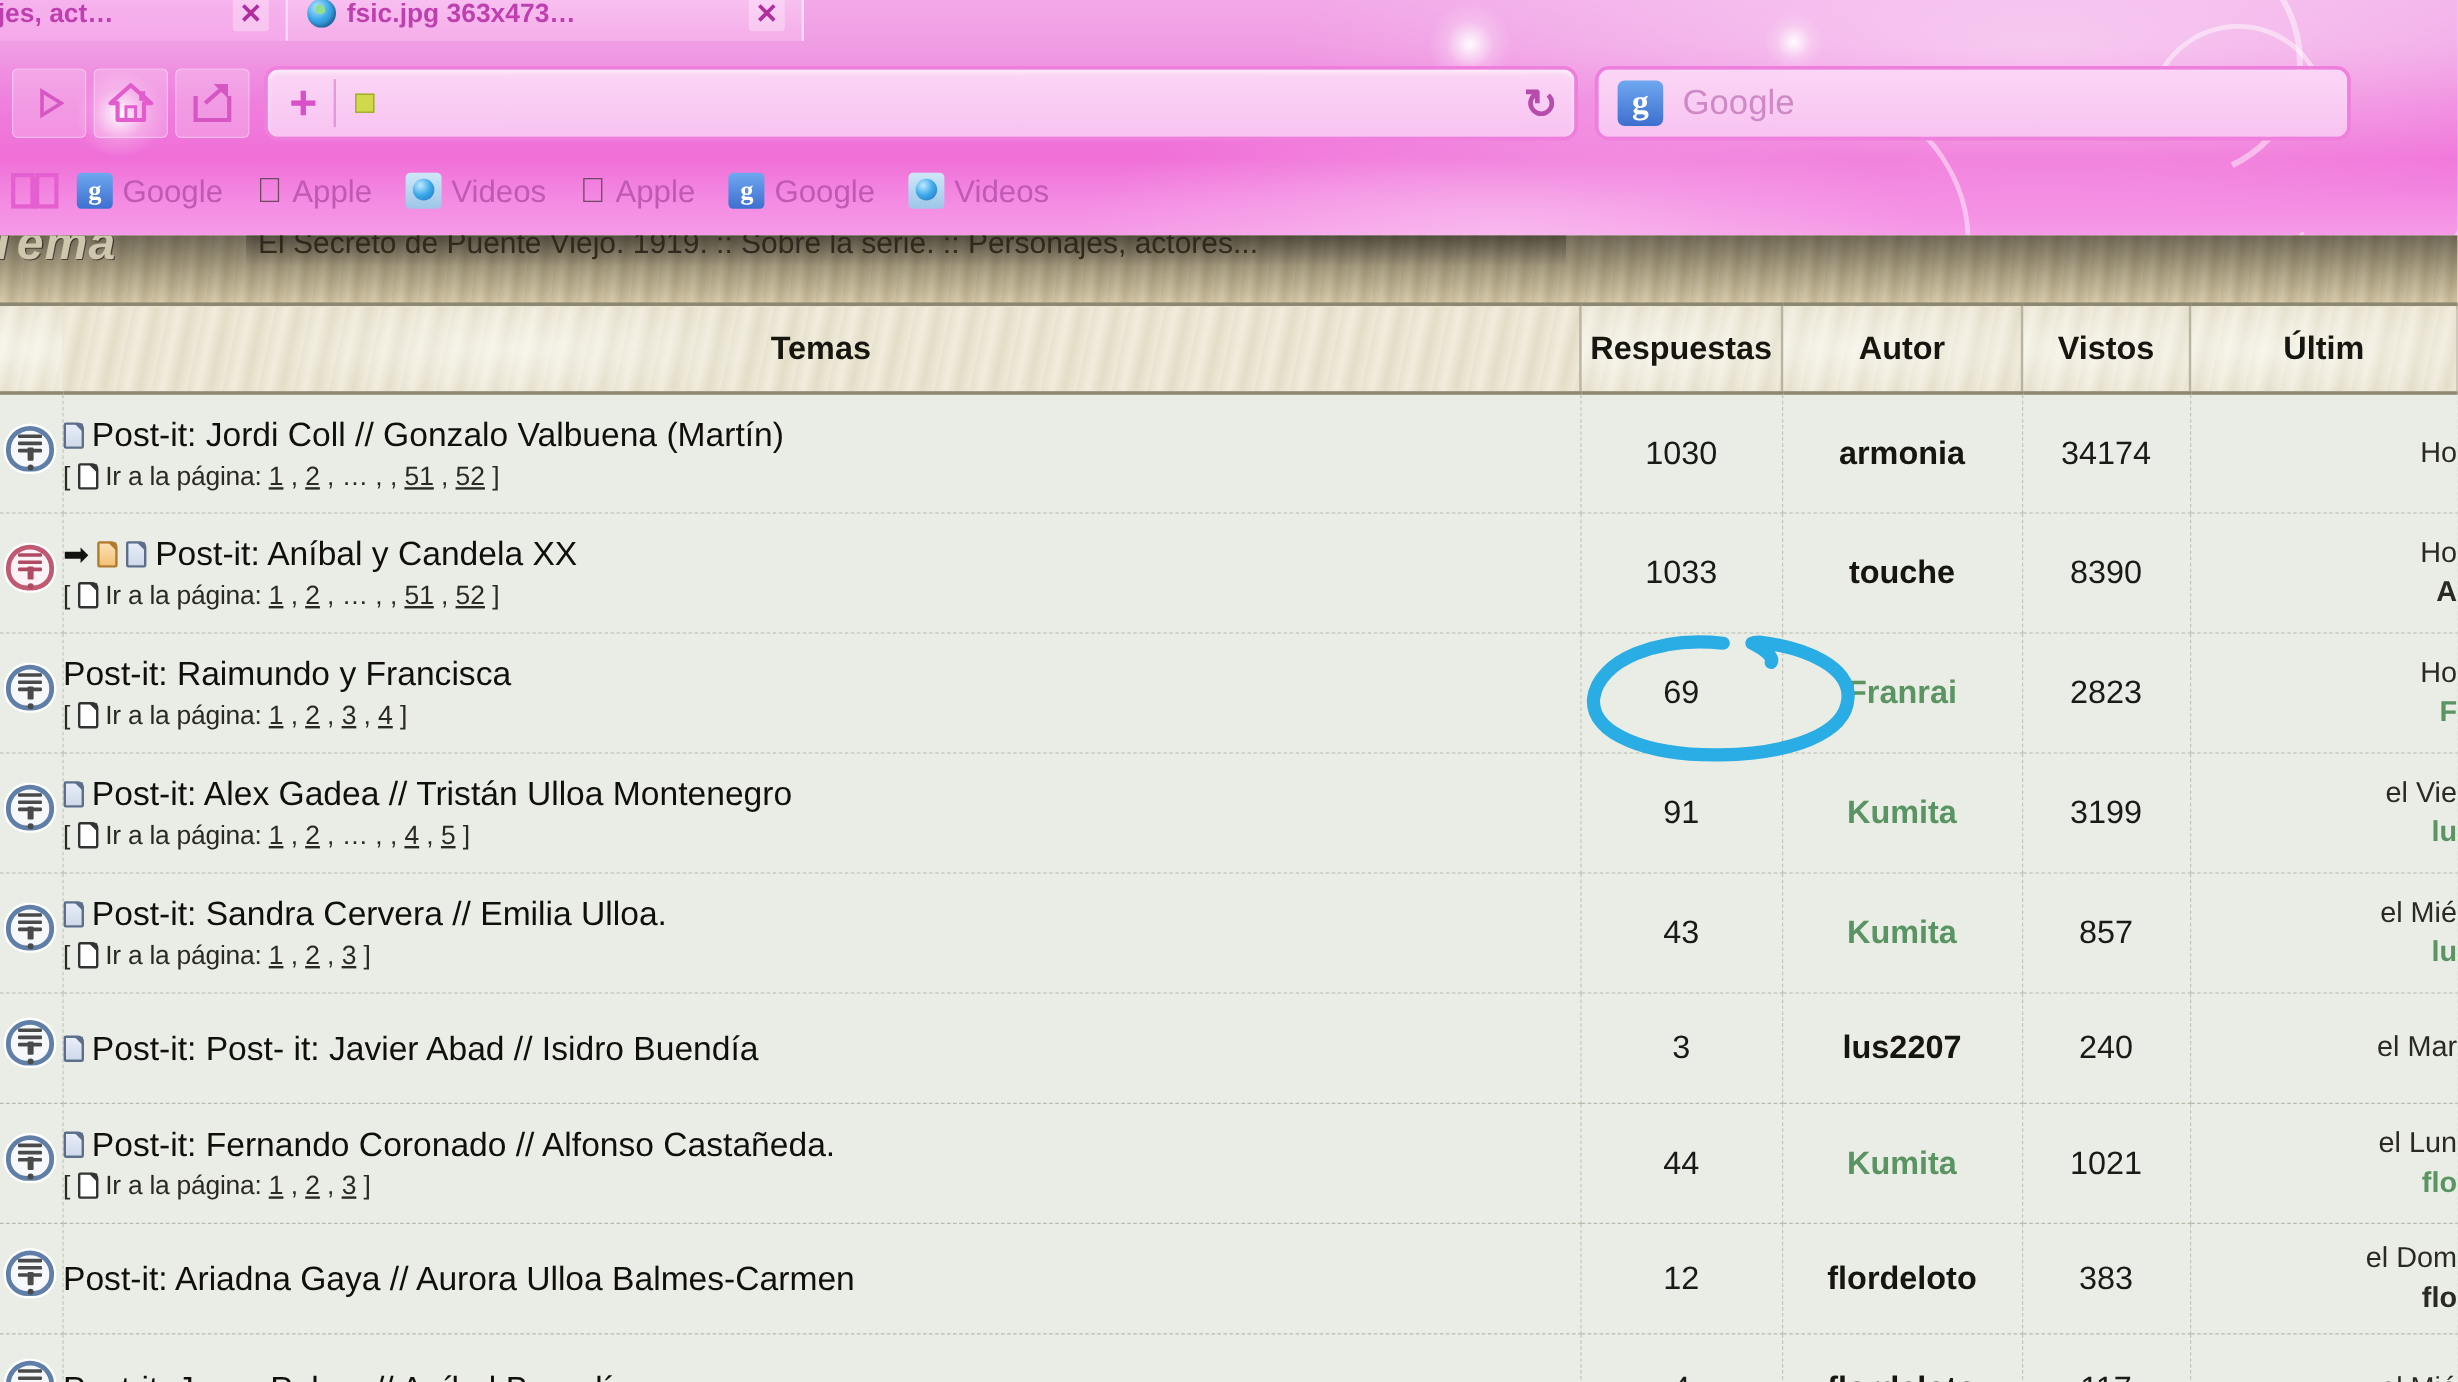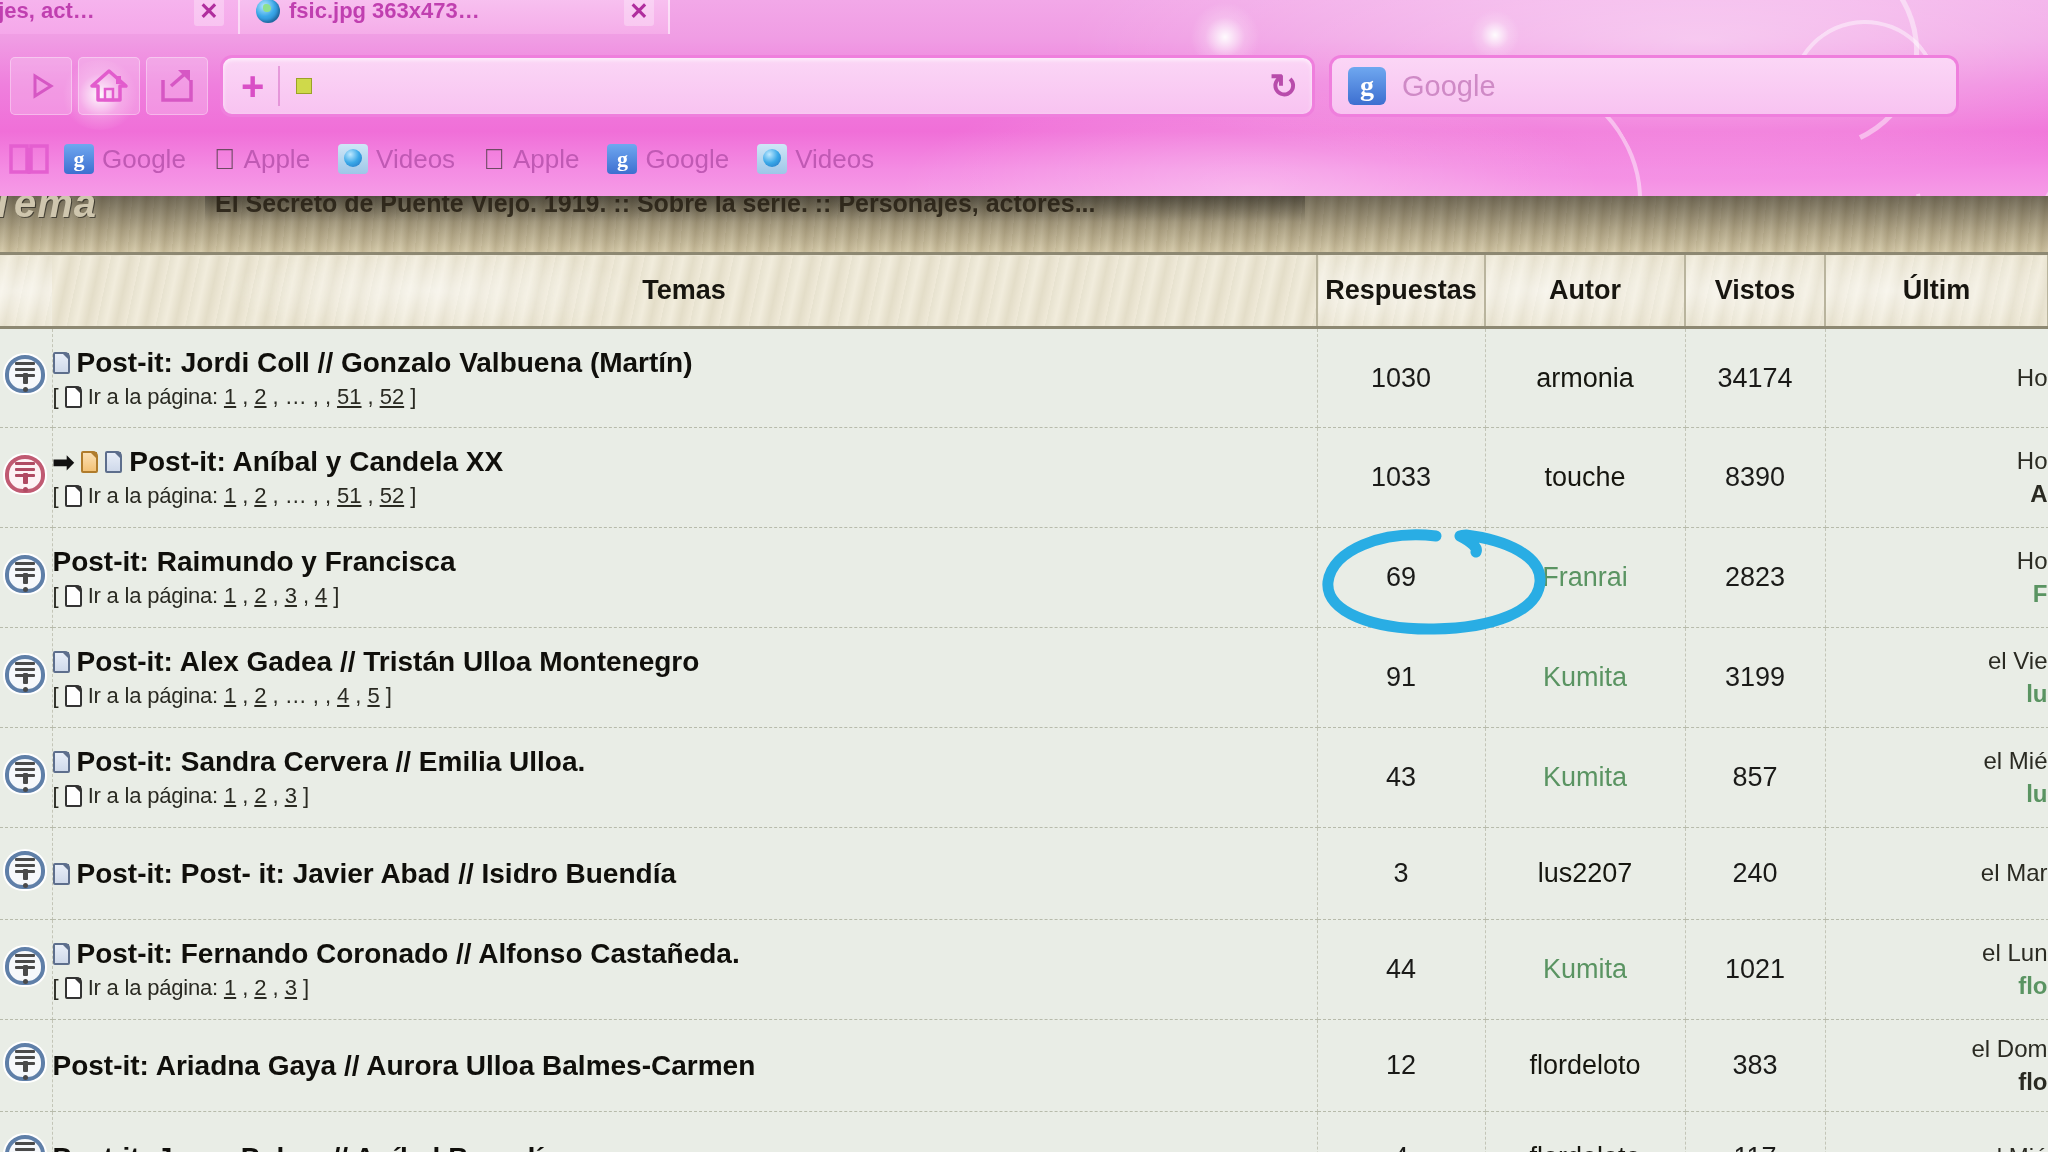--- a/index.html
+++ b/index.html
@@ -178,21 +178,21 @@
     position: absolute; left: -10px; top: -32px;
     width: 180px; height: 62px;
     display: flex; align-items: flex-end; justify-content: center;
     font-size: 40px; font-weight: bold; font-style: italic;
     color: #cfc6ae;
     letter-spacing: 1px;
     text-shadow: 1px 1px 0 rgba(0,0,0,0.5);
   }
   #breadcrumb-text {
     position: absolute; left: 215px; top: -7px;
-    font-size: 25px; font-weight: bold;
+    font-size: 25px; font-weight: normal;
     color: #2b2418;
     white-space: nowrap;
     opacity: 0.92;
   }
   #breadcrumb-overlay {
     position:absolute; left:205px; top:-34px; width:1100px; height:60px;
     background: linear-gradient(180deg, rgba(0,0,0,0.62), rgba(0,0,0,0.0));
   }
 
   
@@ -223,28 +223,28 @@
     border-right: 1px dashed #c3c5b7;
     border-bottom: 1px dashed #b7bbab;
     vertical-align: middle;
     padding: 0;
   }
   #topic-table tbody td.num, #topic-table tbody td.author, #topic-table tbody td.views {
     text-align: center;
     font-size: 27px;
     color: #1a1a18;
   }
-  #topic-table tbody td.author { font-weight: normal; }
+  #topic-table tbody td.author { font-weight: bold; }
   .author-green { color: #5a9462; }
   .author-dark  { color: #16160f; }
 
   .row-icon-cell { text-align: center; }
   .topic-cell { padding: 10px 0 12px 22px; }
   .topic-title {
-    font-size: 28px; font-weight: bold; color: #100f0b;
+    font-size: 28px; font-weight: normal; color: #100f0b;
     display: flex; align-items: center; gap: 7px;
     white-space: nowrap;
   }
   .goto-line {
     margin-top: 5px;
     font-size: 22px; color: #2a2a22;
     display: flex; align-items: center; gap: 6px;
     white-space: nowrap;
   }
   .goto-line a { color: #2a2a22; text-decoration: underline; }

